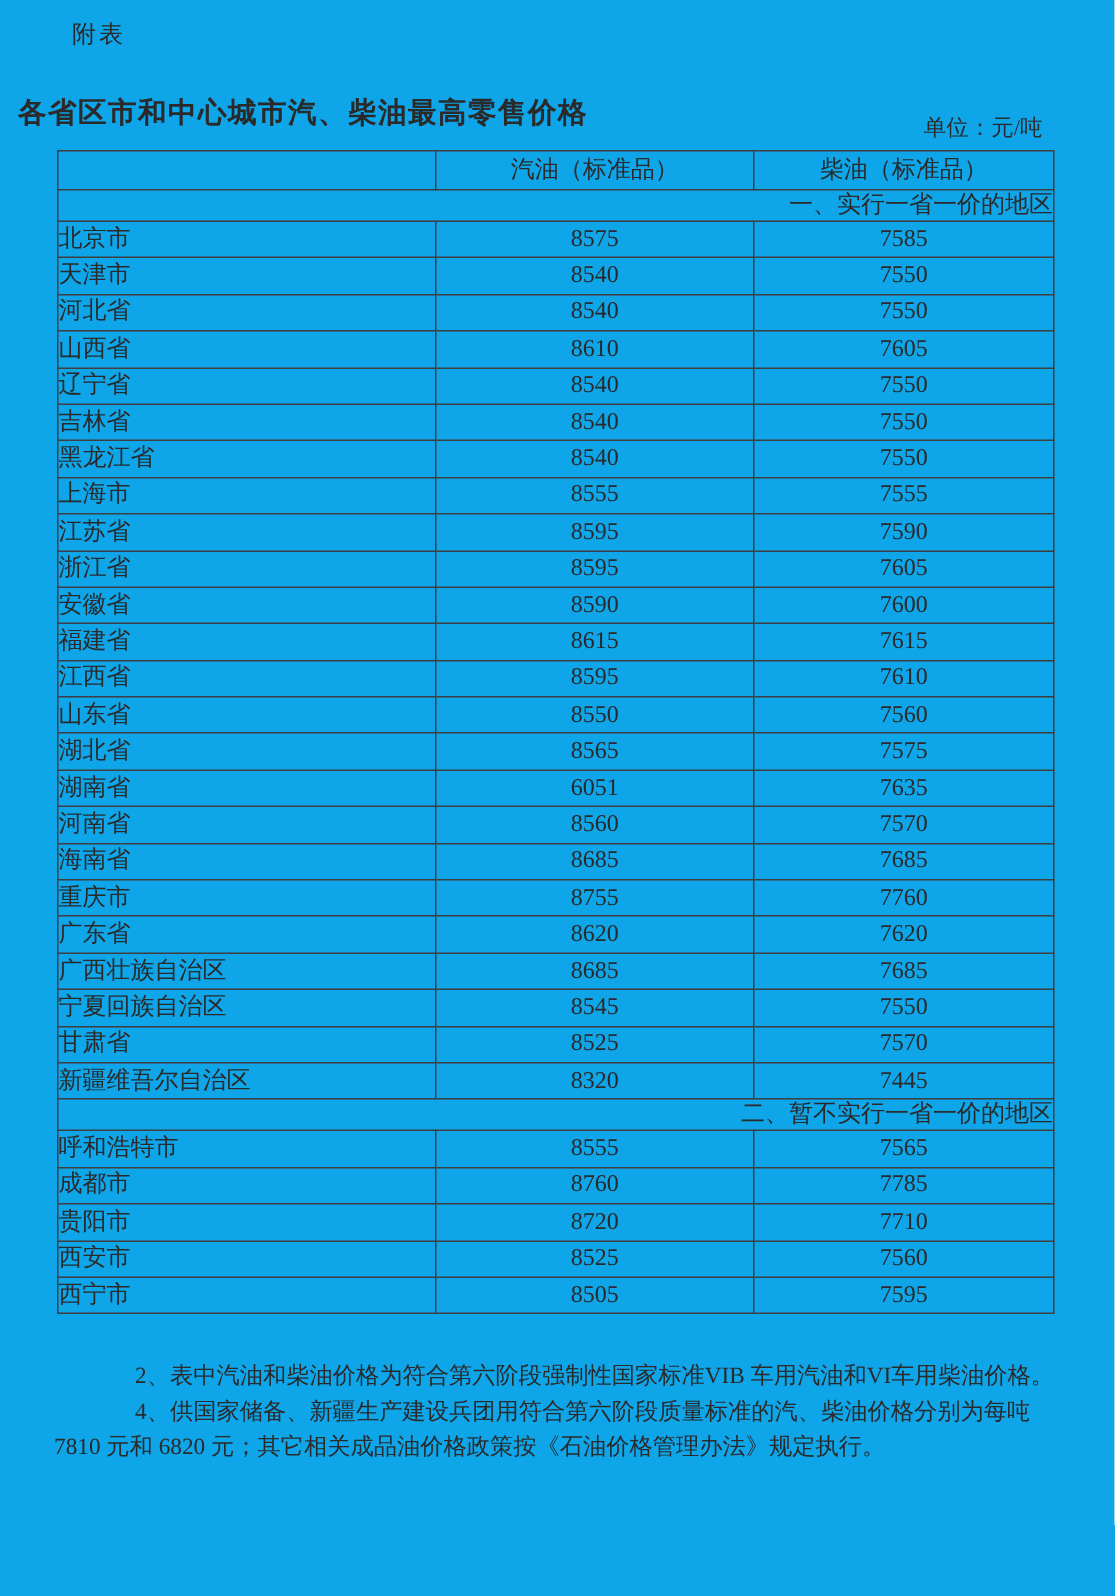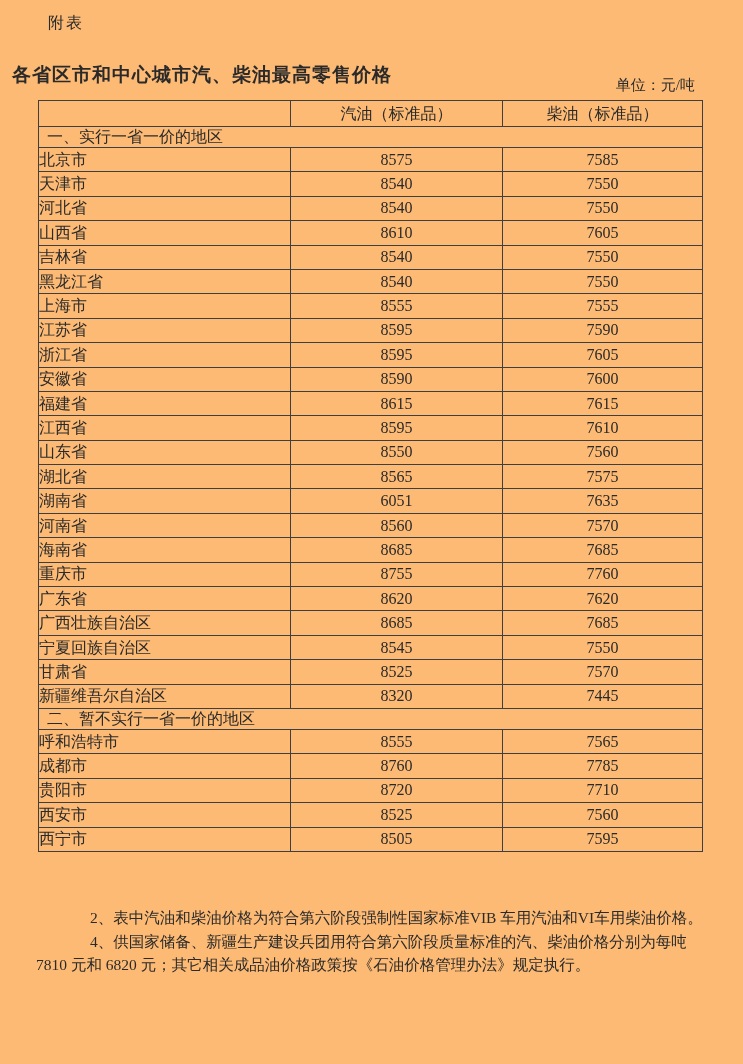--- a/index.html
+++ b/index.html
@@ -8,21 +8,21 @@
     width: 743px;
     height: 1064px;
     background: #ffffff;
     font-family: "Liberation Serif", "DejaVu Serif", serif;
     color: #2a2a2a;
   }
   .doc {
     position: relative;
     width: 743px;
     height: 1064px;
-    background: #fdba74;
+    background: #0ea5e9;
     overflow: hidden;
   }
   .attachment {
     position: absolute;
     left: 48px;
     top: 13px;
     font-size: 16px;
     letter-spacing: 2px;
   }
   .title {
@@ -60,21 +60,21 @@
     overflow: hidden;
     white-space: nowrap;
   }
   table.price-table th {
     height: 25px;
     text-align: center;
     font-family: Liberation Serif, serif;
   }
   tr.section-row td {
     height: 20px;
-    text-align: left;
+    text-align: right;
     padding-left: 8px;
   }
   td.region {
     height: 23.4px;
     text-align: left;
     padding-left: 57px;
   }
   td.num {
     height: 23.4px;
     text-align: center;
@@ -143,20 +143,25 @@
           <td class="region">河北省</td>
           <td class="num">8540</td>
           <td class="num">7550</td>
         </tr>
         <tr>
           <td class="region">山西省</td>
           <td class="num">8610</td>
           <td class="num">7605</td>
         </tr>
         <tr>
+          <td class="region">辽宁省</td>
+          <td class="num">8540</td>
+          <td class="num">7550</td>
+        </tr>
+        <tr>
           <td class="region">吉林省</td>
           <td class="num">8540</td>
           <td class="num">7550</td>
         </tr>
         <tr>
           <td class="region">黑龙江省</td>
           <td class="num">8540</td>
           <td class="num">7550</td>
         </tr>
         <tr>

